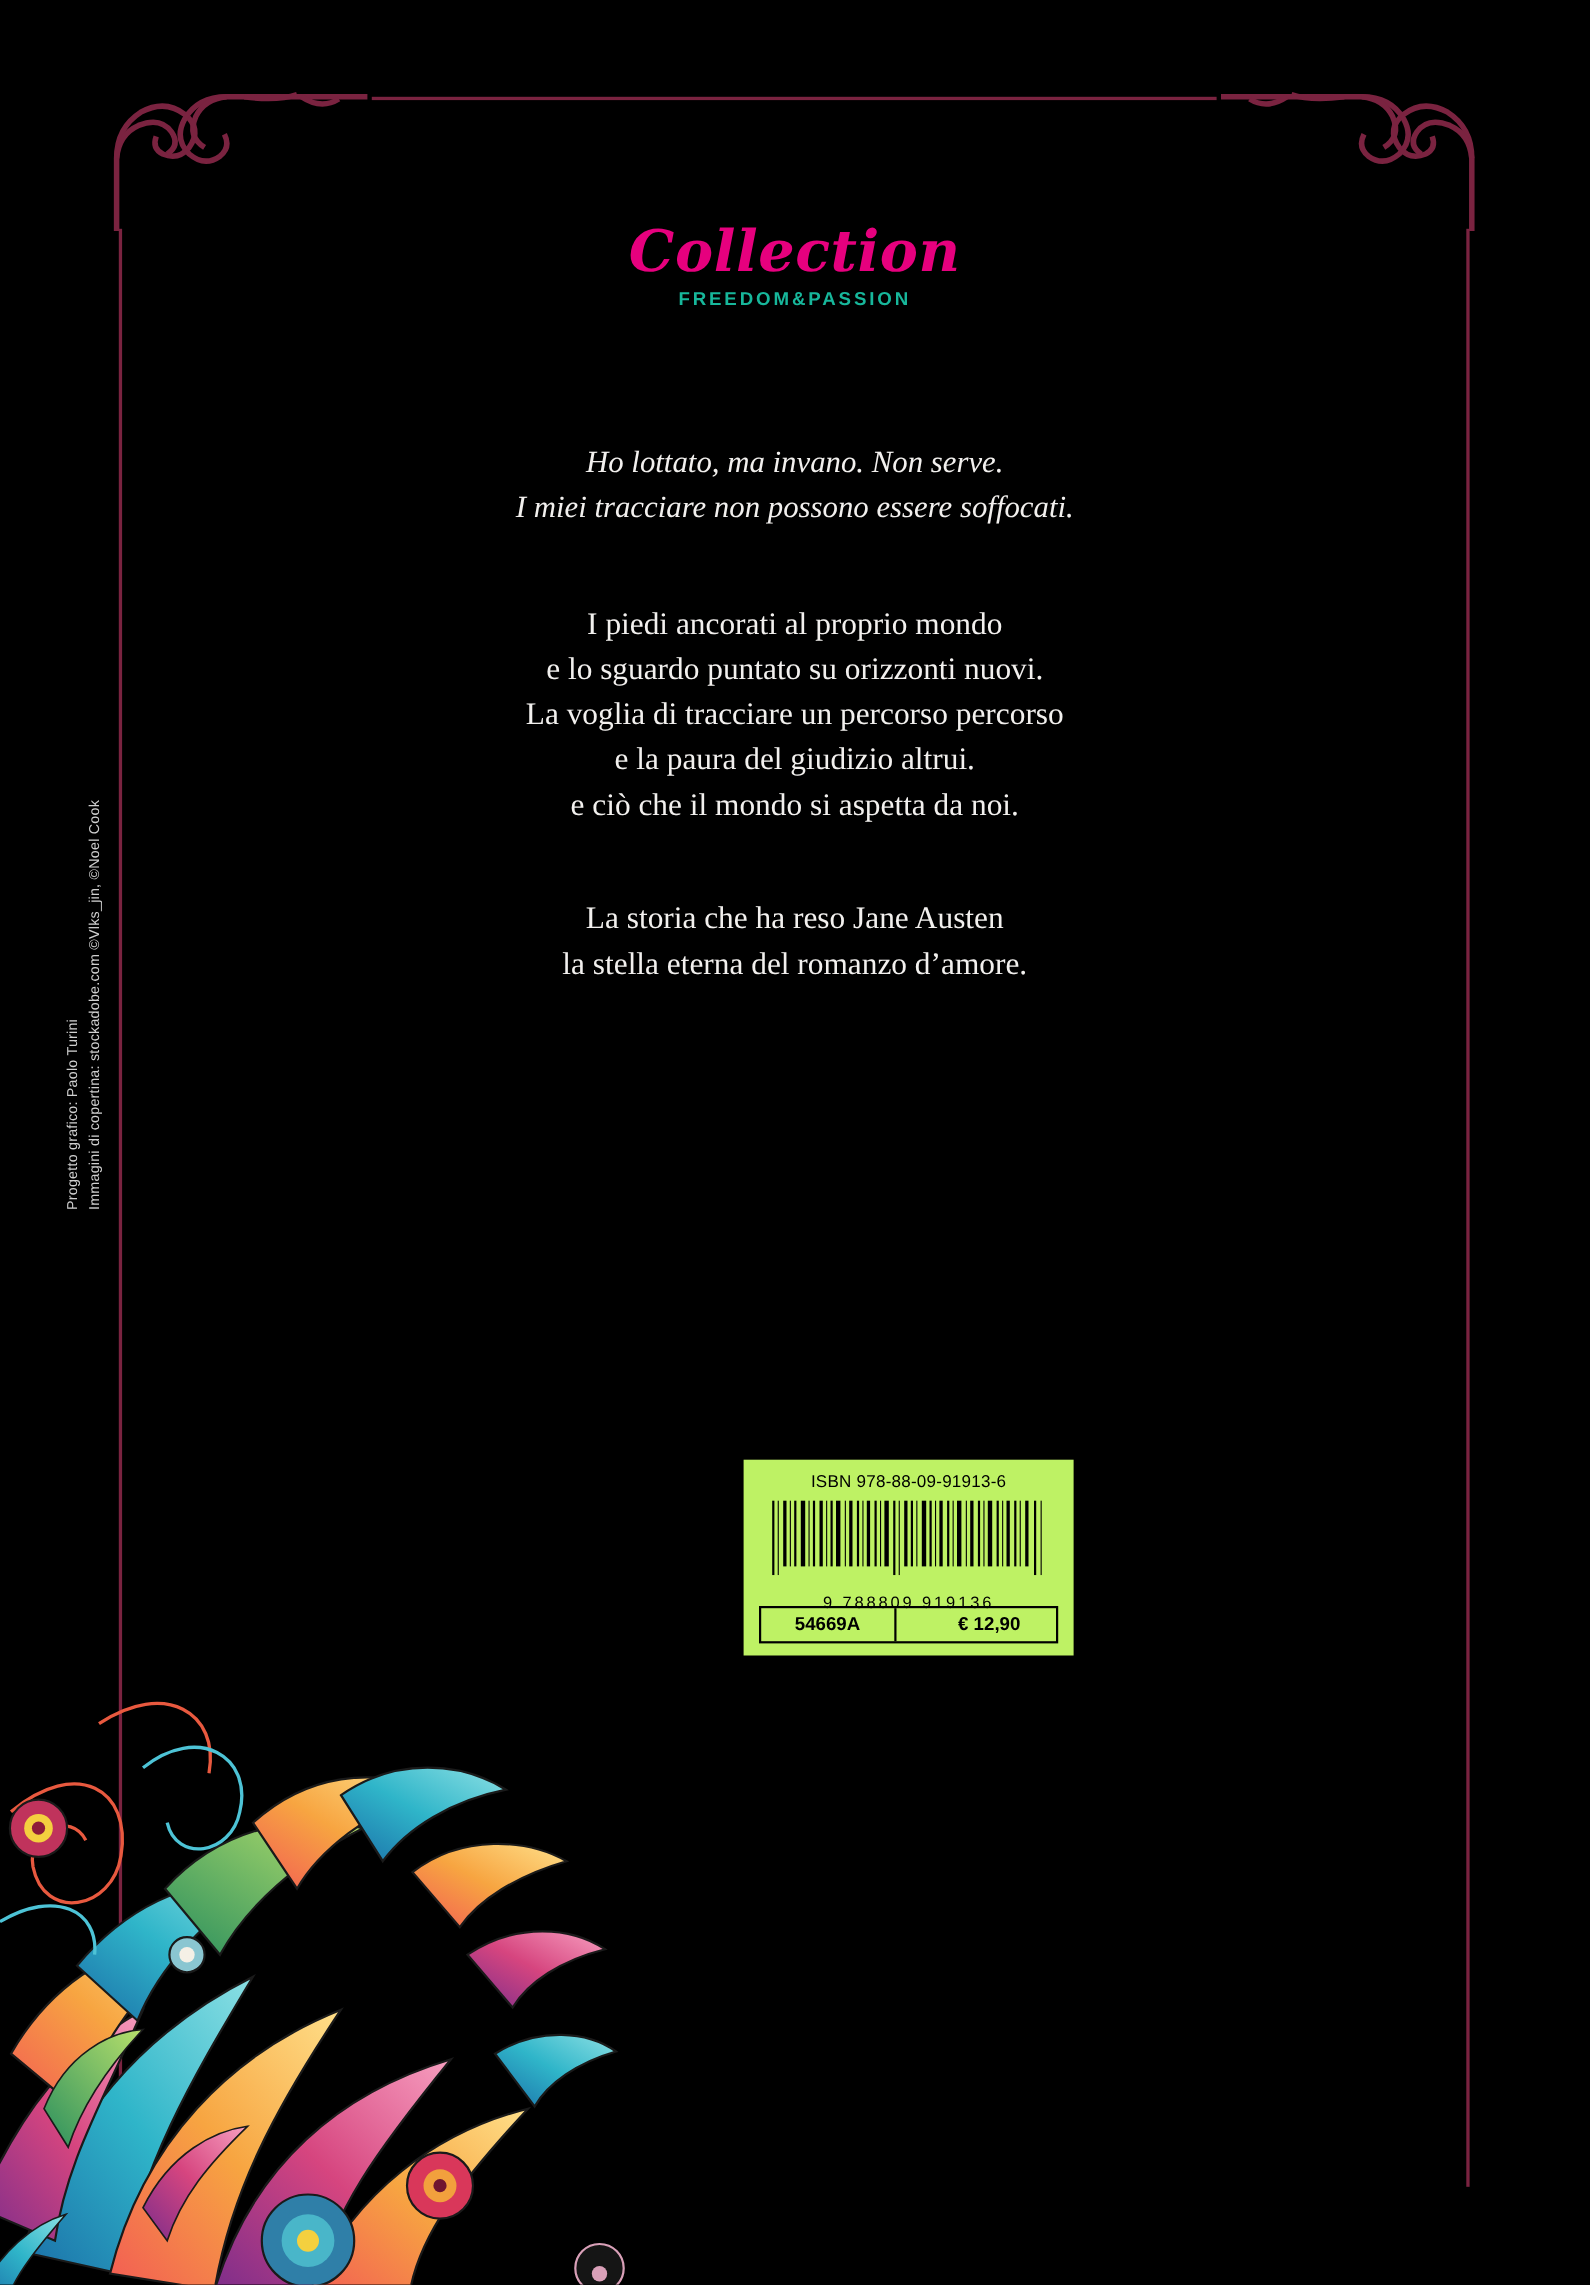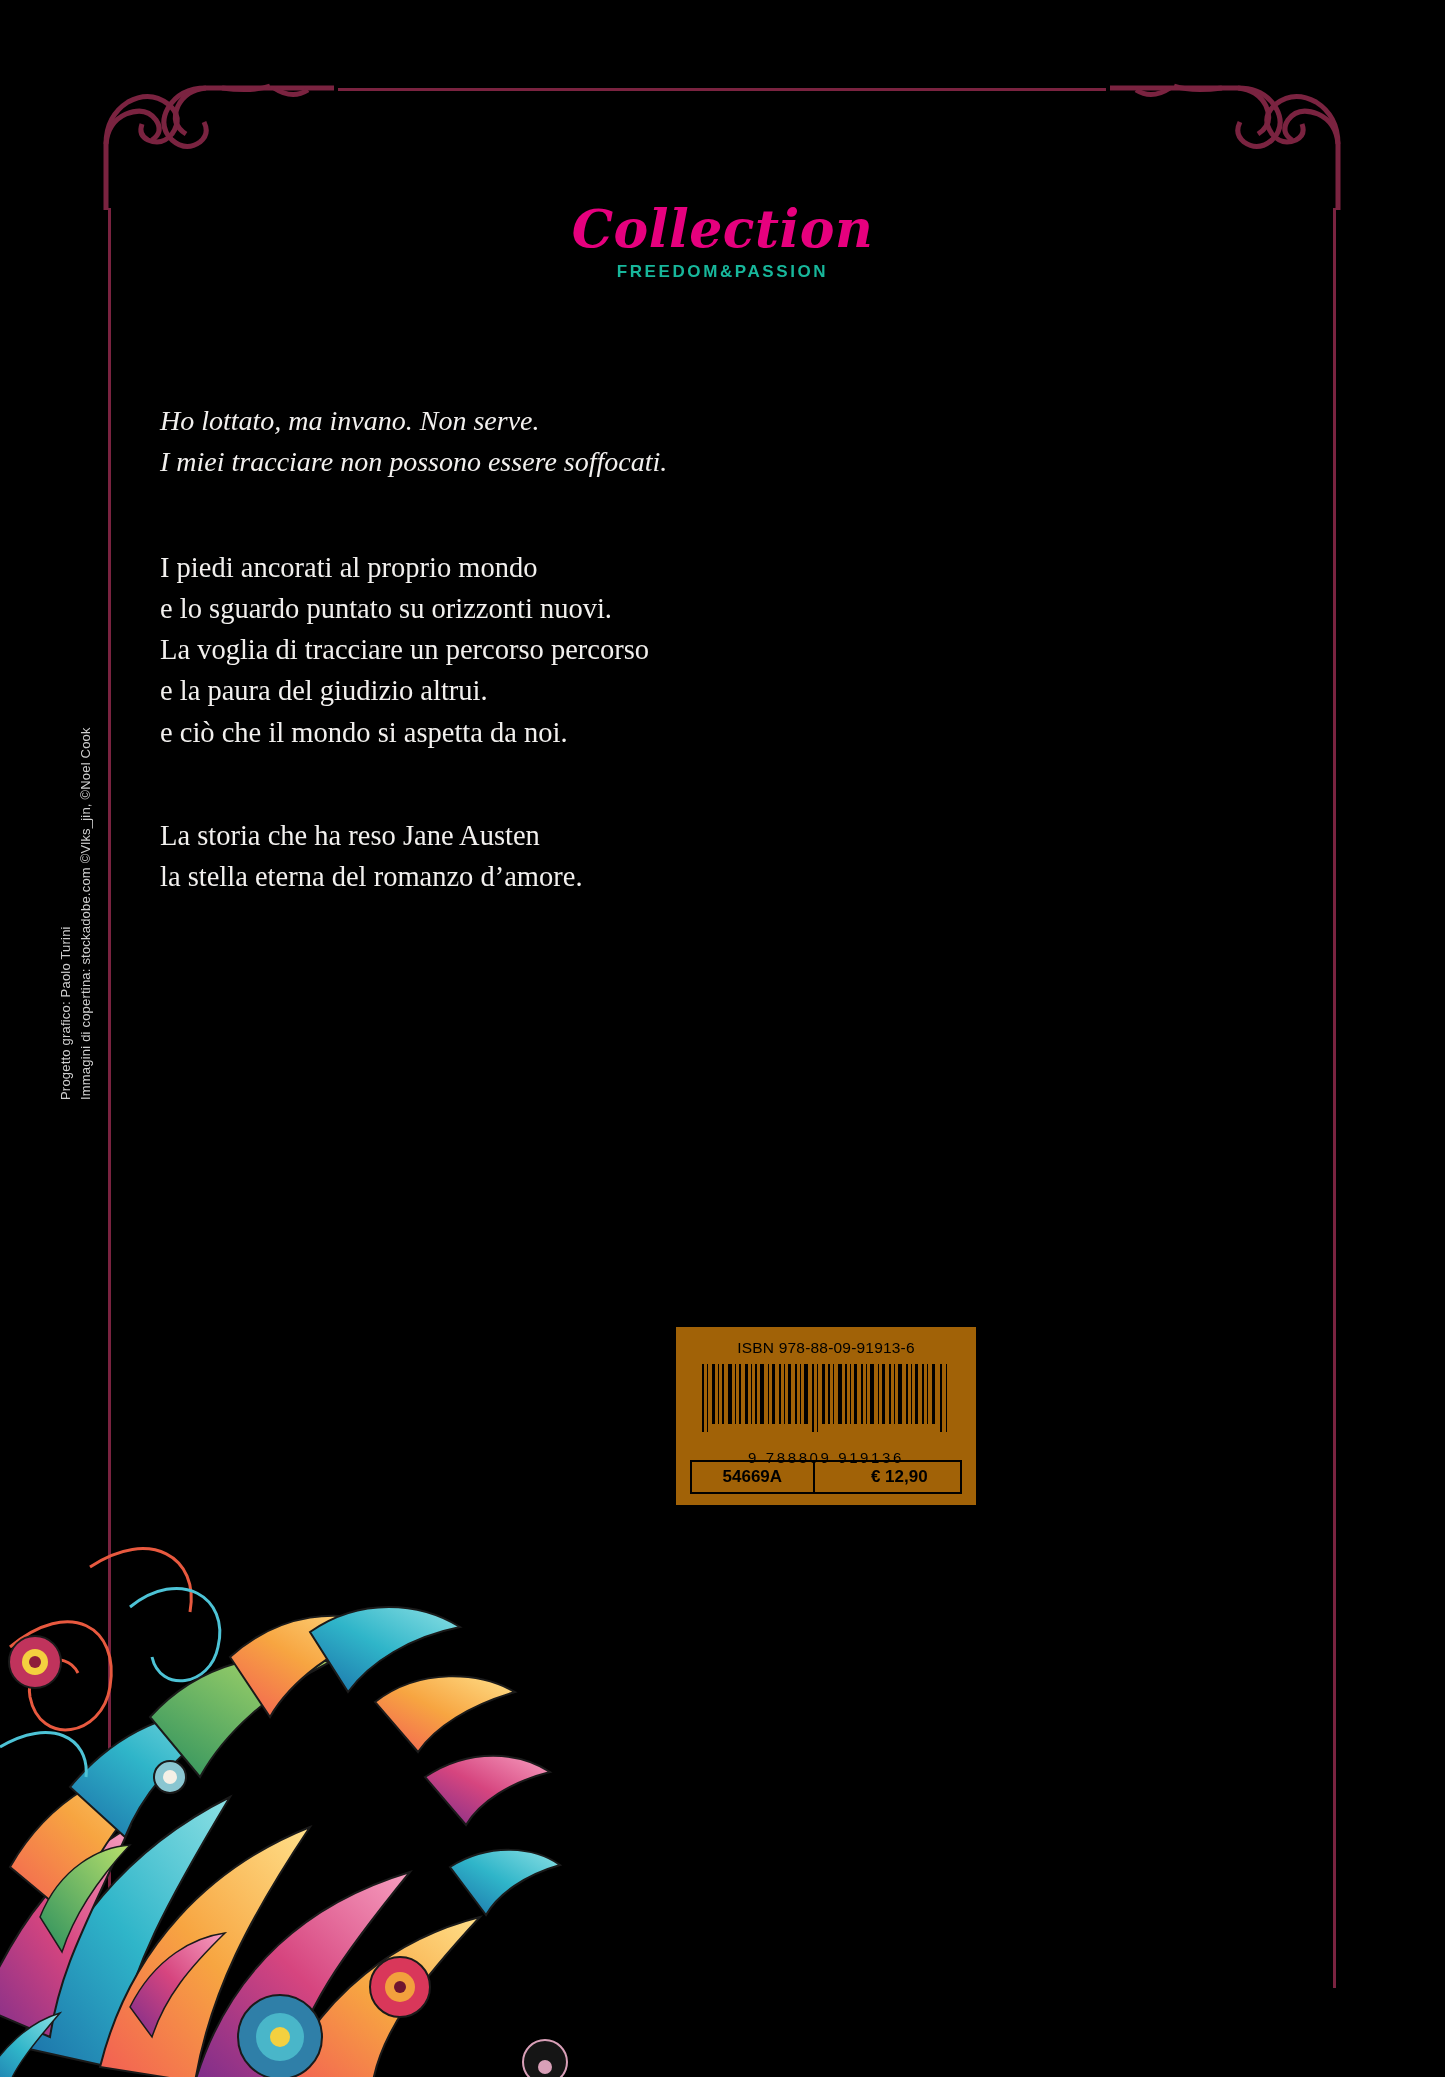--- a/index.html
+++ b/index.html
@@ -84,21 +84,21 @@
     letter-spacing: 2.6px;
     color: #17b79b;
   }
 
   
   .blurb {
     position: absolute;
     left: 160px;
     right: 160px;
     top: 400px;
-    text-align: left;
+    text-align: center;
     color: #f2f0ee;
   }
   .blurb p {
     margin: 0;
     font-size: 28.5px;
     line-height: 1.445;
   }
   .blurb .lede {
     font-style: italic;
     font-size: 28px;
@@ -136,21 +136,21 @@
     height: 640px;
   }
 
   
   .barcode-box {
     position: absolute;
     left: 676px;
     top: 1327px;
     width: 300px;
     height: 178px;
-    background: #a16207;
+    background: #bef264;
     padding: 0;
   }
   .isbn-text {
     text-align: center;
     font-family: "Liberation Sans", sans-serif;
     font-size: 15.5px;
     color: #000;
     padding-top: 12px;
     letter-spacing: 0.2px;
   }

